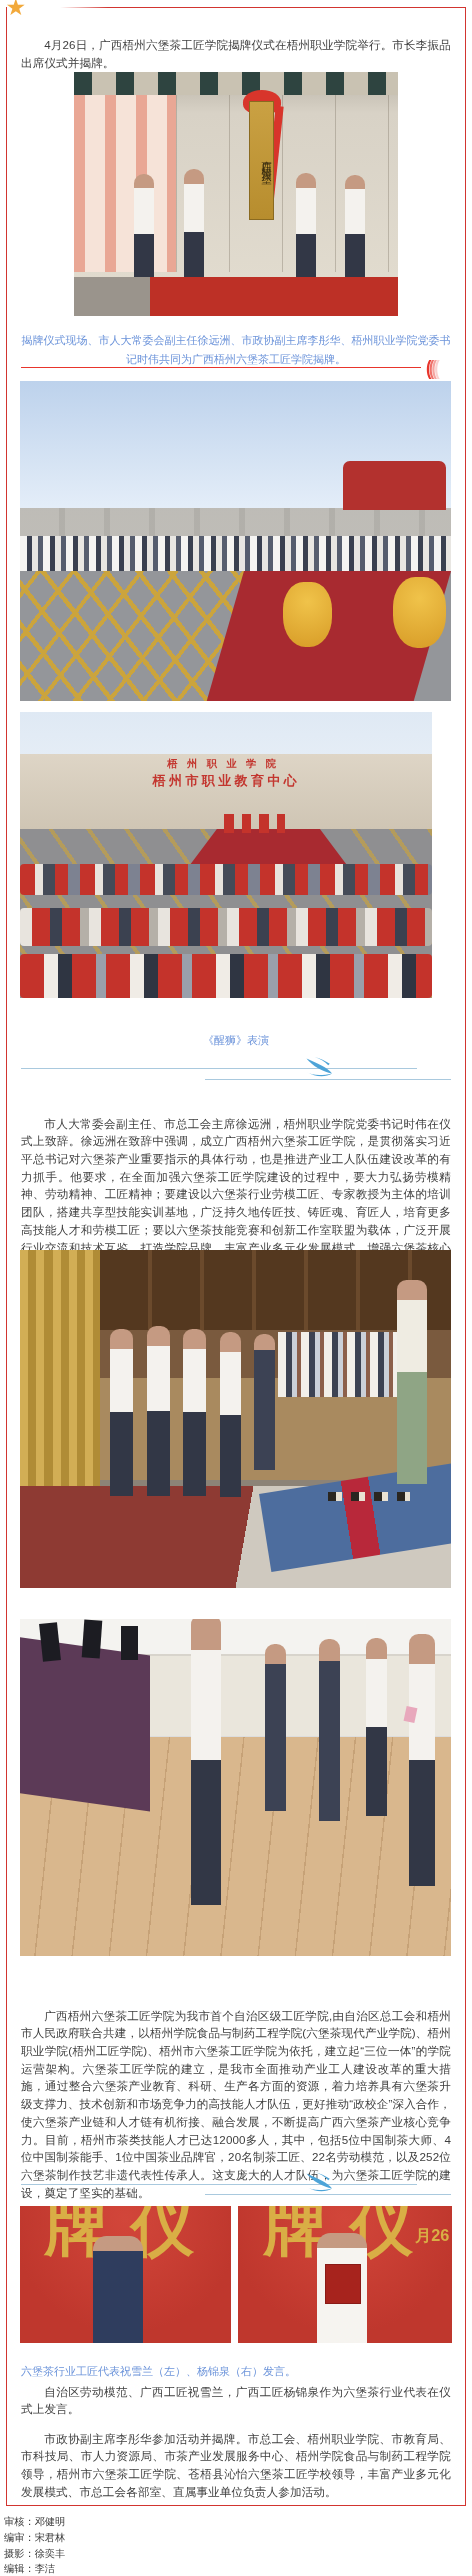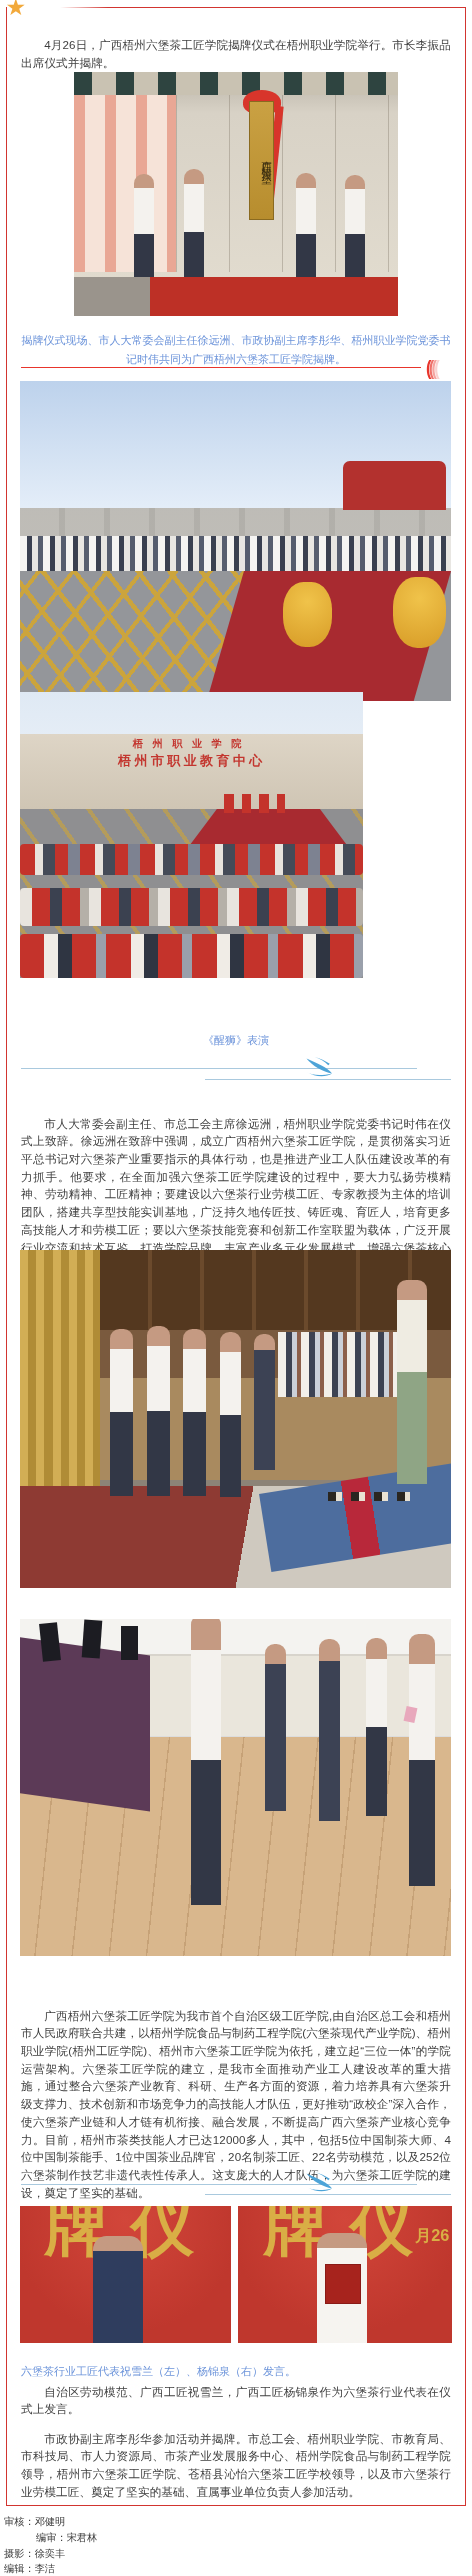--- a/index.html
+++ b/index.html
@@ -83,21 +83,21 @@
     <div class="ph" style="left:0;top:190px;right:0;bottom:0;background:#94969a;"></div>
     <div class="ph" style="left:0;top:190px;width:292px;bottom:0;opacity:.8;
          background:repeating-linear-gradient(52deg,transparent 0 20.4px,#d9a826 20.4px 25px),repeating-linear-gradient(-52deg,transparent 0 23px,#d9a826 23px 27px);"></div>
     <div class="ph" style="left:224px;top:190px;right:0;bottom:0;background:#a82a30;transform:skewX(-16deg);transform-origin:top right;"></div>
     <div class="ph" style="left:263px;top:201px;width:49px;height:65px;border-radius:42% 42% 46% 46%;background:radial-gradient(circle at 50% 30%,#f0c34a,#d79b26);"></div>
     <div class="ph" style="left:373px;top:196px;width:53px;height:71px;border-radius:42% 42% 46% 46%;background:radial-gradient(circle at 50% 30%,#f0c34a,#d79b26);"></div>
   </div>
 
   <p class="caption" style="top:707px;font-family:Liberation Mono, monospace;">揭牌仪式现场</p>
 
-  <div class="photo" style="top:692px;left:20.4px;width:343px;height:286px;">
+  <div class="photo" style="top:712px;left:20.4px;width:412px;height:286px;">
     <div class="ph" style="inset:0;background:linear-gradient(180deg,#dfe9f4,#eef3f9 40%);"></div>
     <div class="ph" style="left:0;top:42px;right:0;height:75px;background:linear-gradient(180deg,#ded5c6,#cfc5b4);"></div>
     <div class="sign1" style="top:45px;">梧州职业学院</div>
     <div class="sign2" style="top:60px;">梧州市职业教育中心</div>
     <div class="ph" style="left:0;top:117px;right:0;bottom:0;background:#8f8f91;"></div>
     <div class="ph" style="left:0;top:117px;right:0;bottom:0;opacity:.5;
          background:repeating-linear-gradient(55deg,transparent 0 27px,#d9a826 27px 31px);"></div>
     <div class="ph" style="left:156px;top:117px;width:184px;height:54px;background:#a82a30;clip-path:polygon(22% 0,78% 0,100% 100%,0 100%);"></div>
     <div class="ph" style="left:204px;top:102px;width:61px;height:19px;background:repeating-linear-gradient(90deg,#c4332b 0 9.5px,transparent 9.5px 17.7px);"></div>
     <div class="ph" style="left:0;top:152px;right:0;height:31px;border-radius:4.1px;
@@ -191,21 +191,21 @@
     <div class="ph" style="left:107px;top:39px;width:2px;height:98px;background:#1d1d1d;"></div>
     <div class="fig" style="left:79px;top:27px;height:110px;width:50px;border-radius:13.6px 13.6px 0 0;
          background:linear-gradient(180deg,#c59a82 0 14%,#f6f4f0 14%);"></div>
     <div class="ph" style="left:87px;top:58px;width:34px;height:38px;background:#a7231d;border:0.7px solid #8a1a16;"></div>
   </div>
 
   <p class="caption left" style="top:2351px;">六堡茶行业工匠代表祝雪兰（左）、杨锦泉（右）发言。</p>
 
   <p class="para" style="top:2371px;">自治区劳动模范、广西工匠祝雪兰，广西工匠杨锦泉作为六堡茶行业代表在仪式上发言。</p>
 
-  <p class="para" style="top:2418px;">市政协副主席李彤华参加活动并揭牌。市总工会、梧州职业学院、市教育局、市科技局、市人力资源局、市茶产业发展服务中心、梧州学院食品与制药工程学院领导，梧州市六堡茶工匠学院、苍梧县沁怡六堡茶工匠学校领导，以及市六堡茶行业劳模工匠、奠定了坚实的基础、直属事业单位负责人参加活动。</p>
+  <p class="para" style="top:2418px;">市政协副主席李彤华参加活动并揭牌。市总工会、梧州职业学院、市教育局、市科技局、市人力资源局、市茶产业发展服务中心、梧州学院食品与制药工程学院领导，梧州市六堡茶工匠学院、苍梧县沁怡六堡茶工匠学校领导，丰富产业多元化发展模式、市总工会各部室、直属事业单位负责人参加活动。</p>
 
   <div class="footer-line" style="top:2515px;">审核：邓健明</div>
-  <div class="footer-line" style="top:2531px;margin-left:32px;">编审：宋君林</div>
+  <div class="footer-line" style="top:2531px;">编审：宋君林</div>
   <div class="footer-line" style="top:2547px;">摄影：徐奕丰</div>
   <div class="footer-line" style="top:2562px;">编辑：李洁</div>
 
 </div>
 
 
 </body></html>

